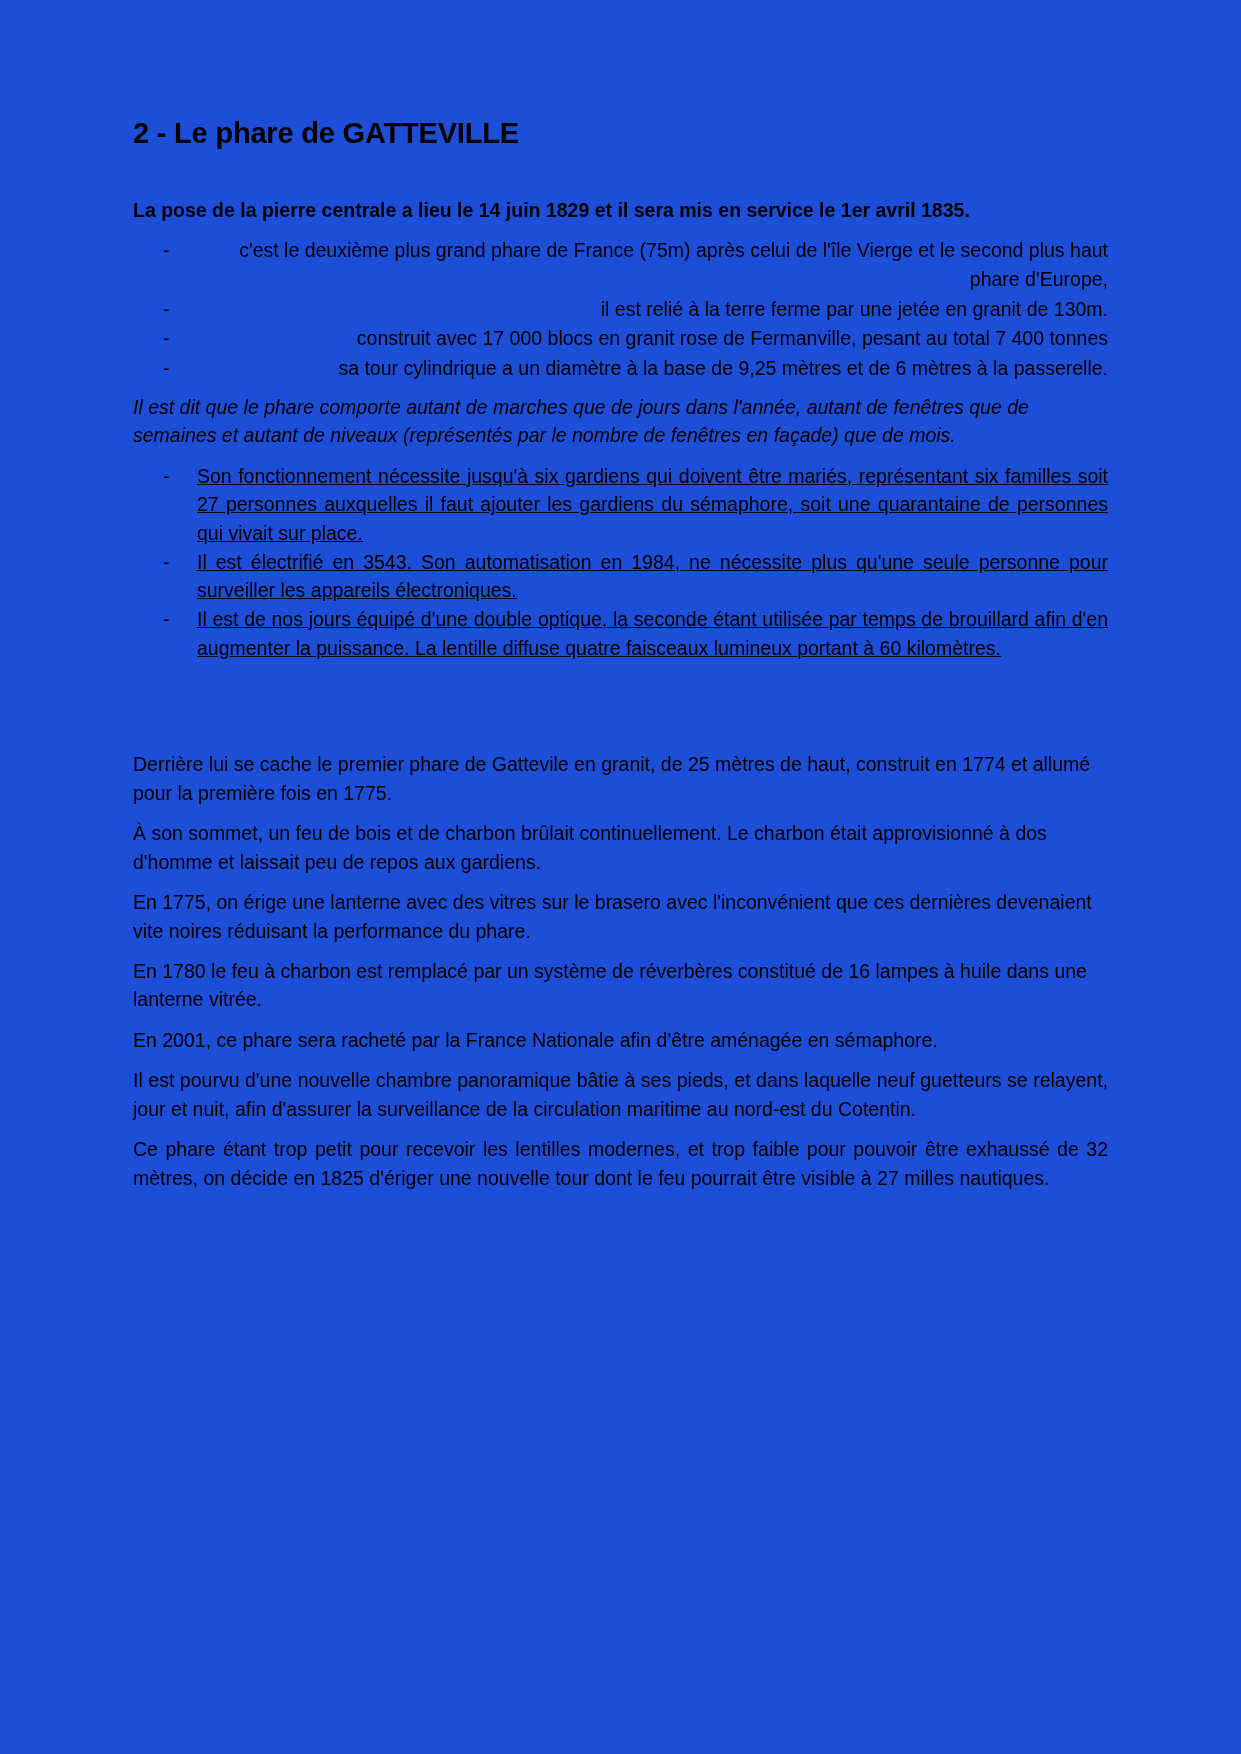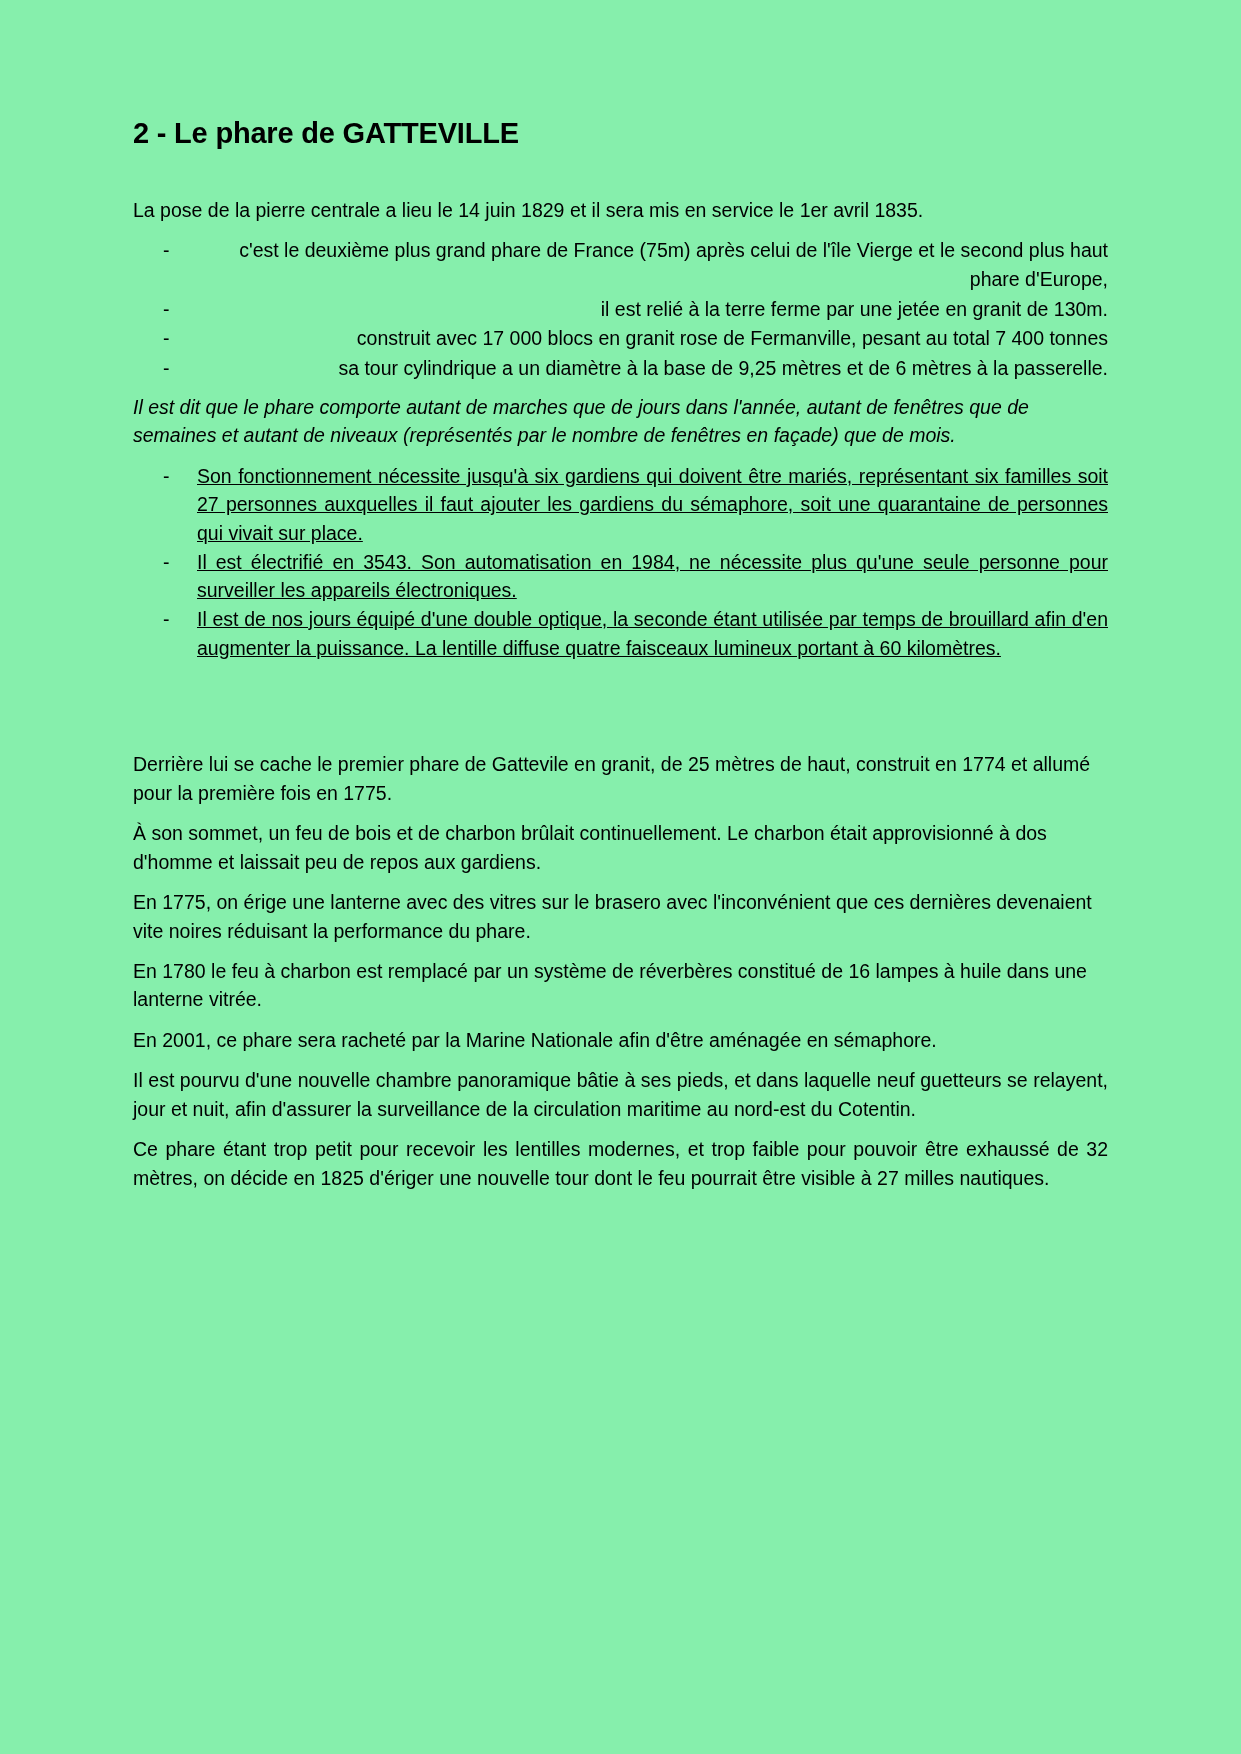--- a/index.html
+++ b/index.html
@@ -5,21 +5,21 @@
 <style>
   html, body {
     margin: 0;
     padding: 0;
     background: #ffffff;
   }
   .page {
     position: relative;
     width: 1241px;
     height: 1754px;
-    background: #86efac;
+    background: #1d4ed8;
     margin: 0 auto;
     overflow: hidden;
     font-family: "Liberation Sans", "DejaVu Sans", sans-serif;
     color: #000000;
     box-sizing: border-box;
   }
   .content {
     position: absolute;
     left: 133px;
     top: 118px;
@@ -35,20 +35,21 @@
     color: #000000;
   }
 
   p.para {
     font-size: 19.5px;
     line-height: 1.46;
     margin: 0 0 12px 0;
     color: #000000;
   }
   p.para.tight {
+    font-weight: bold;
   }
   p.para.justify {
     text-align: justify;
     text-justify: inter-word;
   }
   p.para.italic {
     font-style: italic;
   }
 
   ul.dash-list {
@@ -109,18 +110,18 @@
       <li>Il est électrifié en 3543. Son automatisation en 1984, ne nécessite plus qu'une seule personne pour surveiller les appareils électroniques.</li>
       <li>Il est de nos jours équipé d'une double optique, la seconde étant utilisée par temps de brouillard afin d'en augmenter la puissance. La lentille diffuse quatre faisceaux lumineux portant à 60 kilomètres.</li>
     </ul>
 
     <div class="spacer-block"></div>
 
     <p class="para">Derrière lui se cache le premier phare de Gattevile en granit, de 25 mètres de haut, construit en 1774 et allumé pour la première fois en 1775.</p>
     <p class="para">À son sommet, un feu de bois et de charbon brûlait continuellement. Le charbon était approvisionné à dos d'homme et laissait peu de repos aux gardiens.</p>
     <p class="para">En 1775, on érige une lanterne avec des vitres sur le brasero avec l'inconvénient que ces dernières devenaient vite noires réduisant la performance du phare.</p>
     <p class="para">En 1780 le feu à charbon est remplacé par un système de réverbères constitué de 16 lampes à huile dans une lanterne vitrée.</p>
-    <p class="para">En 2001, ce phare sera racheté par la Marine Nationale afin d'être aménagée en sémaphore.</p>
+    <p class="para">En 2001, ce phare sera racheté par la France Nationale afin d'être aménagée en sémaphore.</p>
     <p class="para justify">Il est pourvu d'une nouvelle chambre panoramique bâtie à ses pieds, et dans laquelle neuf guetteurs se relayent, jour et nuit, afin d'assurer la surveillance de la circulation maritime au nord-est du Cotentin.</p>
     <p class="para justify">Ce phare étant trop petit pour recevoir les lentilles modernes, et trop faible pour pouvoir être exhaussé de 32 mètres, on décide en 1825 d'ériger une nouvelle tour dont le feu pourrait être visible à 27 milles nautiques.</p>
 
   </div>
 </div>
 
 </body></html>

